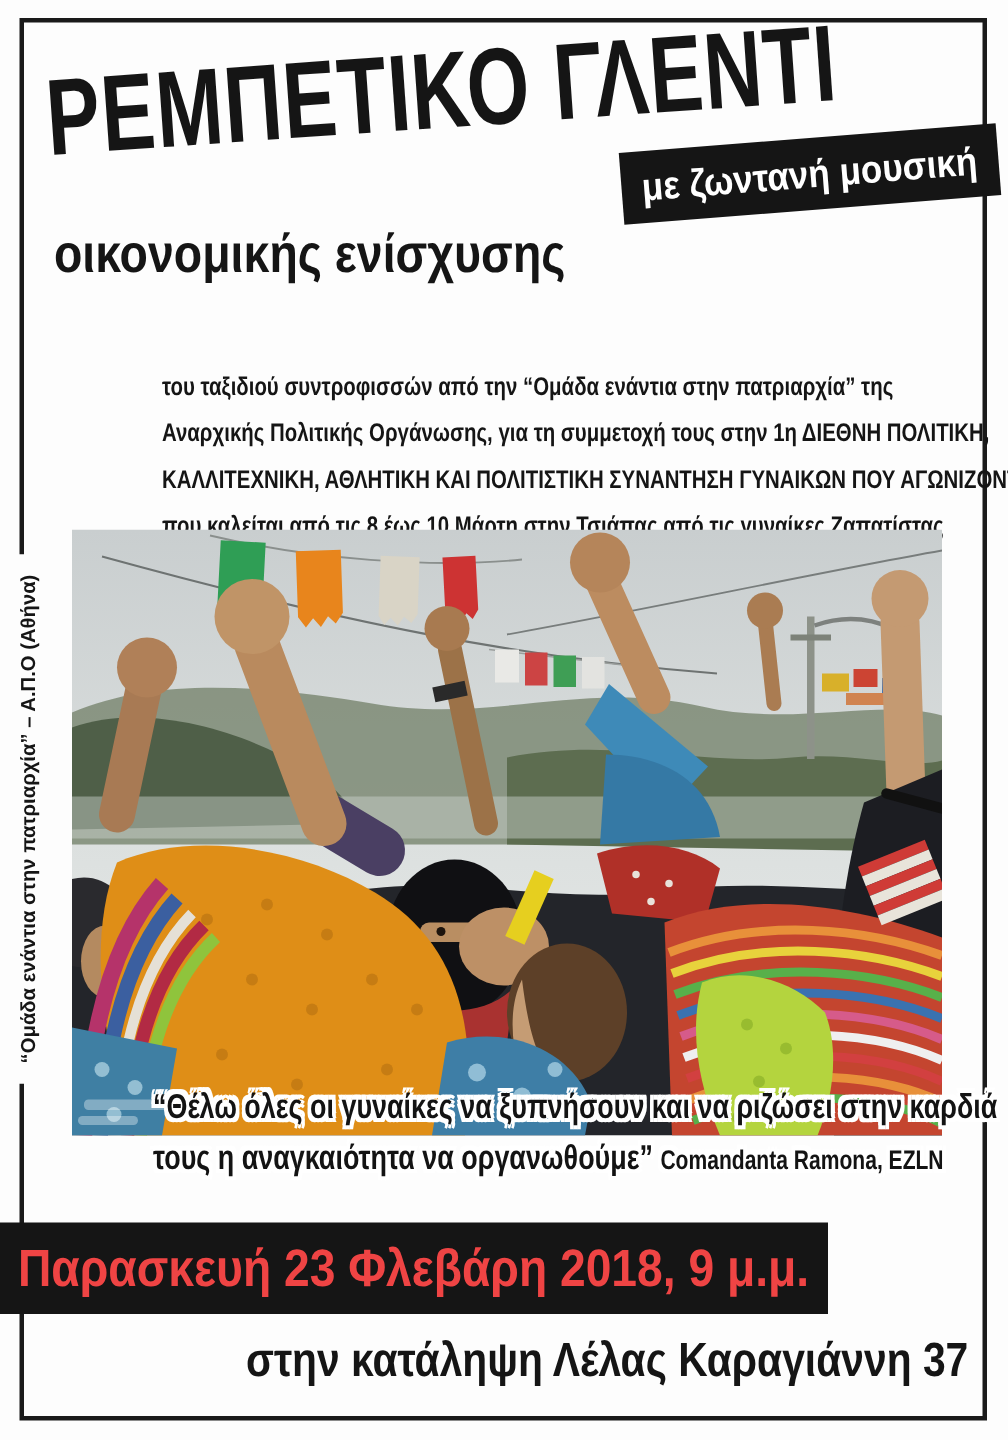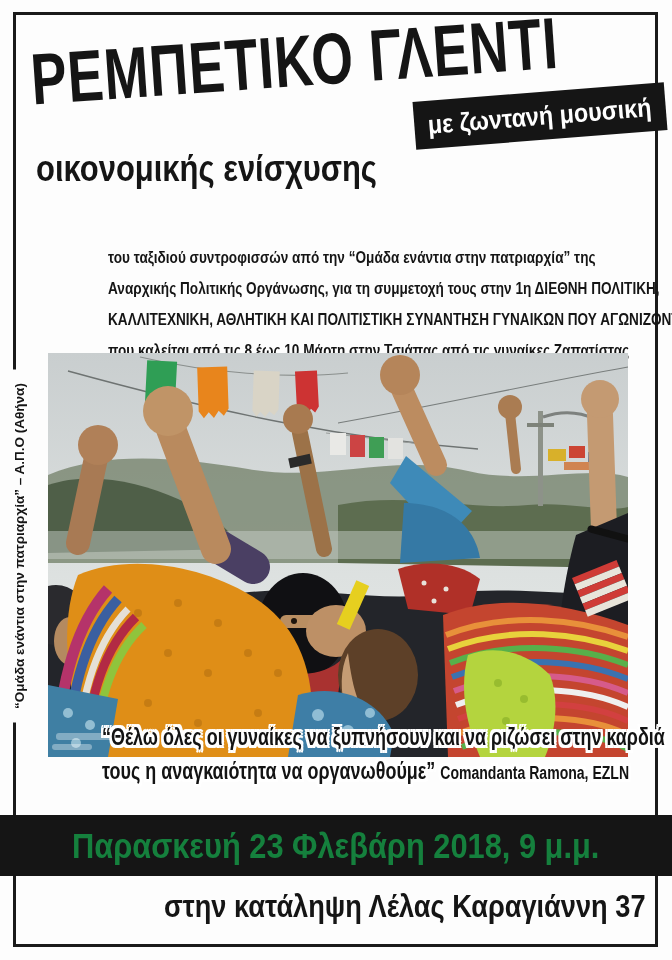--- a/index.html
+++ b/index.html
@@ -46,23 +46,23 @@
   .photo svg{display:block;width:100%;height:100%;}
   
   .quote{position:absolute;left:36px;top:706px;width:600px;text-align:center;z-index:5;
     font-weight:bold;color:#131313;margin-top:14px;}
   .q1,.q2{transform:scaleX(.78);white-space:nowrap;font-size:23px;line-height:34px;
     text-shadow:-3px -3px 0 #fff,3px -3px 0 #fff,-3px 3px 0 #fff,3px 3px 0 #fff,
                 -3px 0 0 #fff,3px 0 0 #fff,0 -3px 0 #fff,0 3px 0 #fff;}
   .q-attr{font-size:18px;letter-spacing:0;}
   
   .datebar{
-    position:absolute;left:0;top:815px;width:672px;height:61px;background:#151515;
+    position:absolute;left:0;top:815px;width:552px;height:61px;background:#151515;
     display:flex;align-items:center;justify-content:center;z-index:6;
-    color:#15803d;font-size:35px;font-weight:bold;white-space:nowrap;
+    color:#ef4444;font-size:35px;font-weight:bold;white-space:nowrap;
   }
   .datebar span{display:inline-block;transform:scaleX(.88);}
   .venue{
     position:absolute;right:26px;top:888px;width:620px;text-align:right;z-index:6;
     font-size:32px;font-weight:bold;white-space:nowrap;
   }
   .venue span{display:inline-block;transform:scaleX(.85);transform-origin:right center;}
 </style>
 </head>
 <body>

